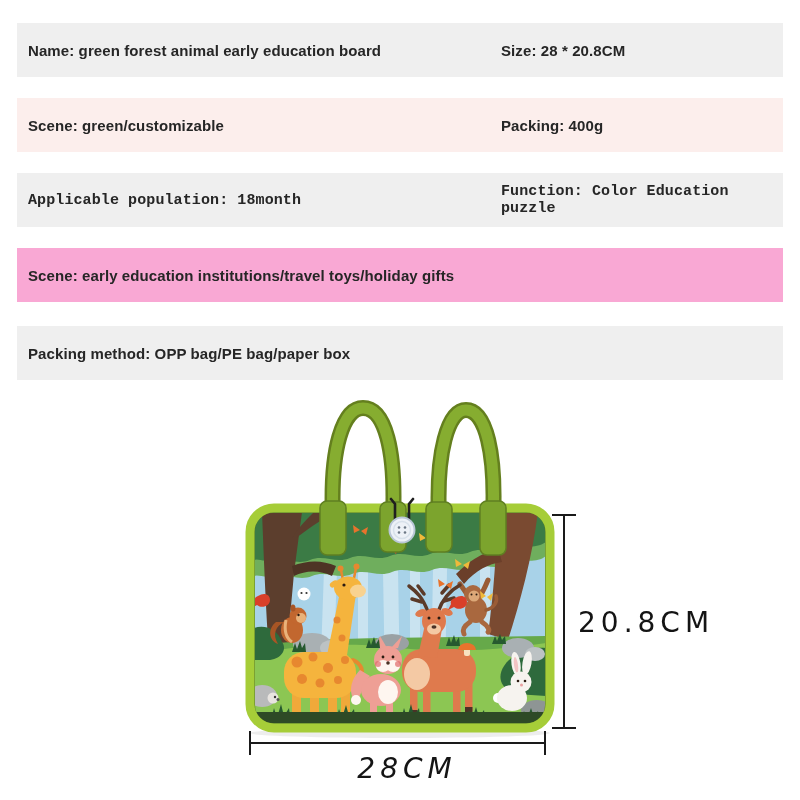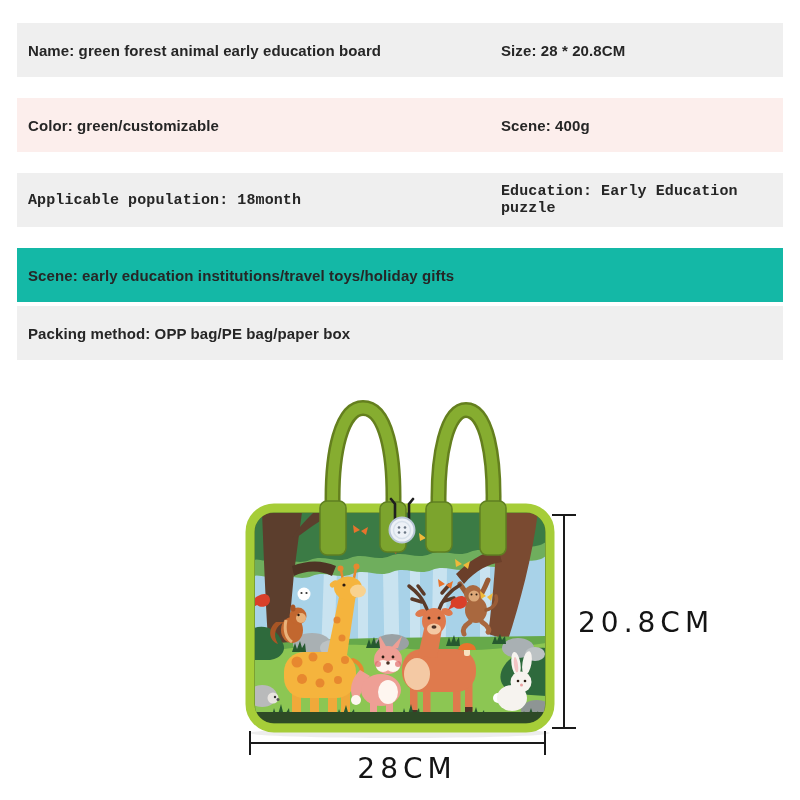--- a/index.html
+++ b/index.html
@@ -7,55 +7,55 @@
   .stage { position:relative; width:800px; height:800px; background:#ffffff; }
 
   
   .spec-row { position:absolute; left:17px; width:766px; height:54px; display:flex; align-items:center; }
   .spec-row .ltext { position:absolute; left:11px; font-size:15px; font-weight:bold; color:#262626; letter-spacing:.1px; }
   .spec-row .rtext { position:absolute; left:484px; font-size:15px; font-weight:bold; color:#262626; letter-spacing:.1px; }
   .row-0 { top:23px; }
   .row-1 { top:98px; }
   .row-2 { top:173px; }
   .row-3 { top:248px; }
-  .row-4 { top:306px; }
+  .row-4 { top:326px; }
 
   
   .photo { position:absolute; left:240px; top:398px; width:320px; height:342px; }
 
   
   .dim { position:absolute; background:#1a1a1a; }
   .dim-v-line  { left:563px; top:515px; width:2px;  height:213px; }
   .dim-v-top   { left:552px; top:514px; width:24px; height:2px; }
   .dim-v-bot   { left:552px; top:727px; width:24px; height:2px; }
   .dim-h-line  { left:250px; top:742px; width:295px; height:2px; }
   .dim-h-left  { left:249px; top:731px; width:2px;  height:24px; }
   .dim-h-right { left:544px; top:731px; width:2px;  height:24px; }
   .dim-label { position:absolute; color:#141414; font-size:28px; letter-spacing:5px; font-family:"DejaVu Sans", sans-serif; }
   .dim-label-h { left:578px; top:606px; }
-  .dim-label-w { left:317px; top:752px; width:180px; text-align:center; }
+  .dim-label-w { left:317px; top:752px; width:180px; text-align:center;font-style:italic; }
 </style>
 </head>
 <body>
 
 <div class="stage">
 
   <div class="spec-row row-0" style="background: rgb(239, 239, 239);">
     <span class="ltext">Name: green forest animal early education board</span>
     <span class="rtext">Size: 28 * 20.8CM</span>
   </div>
   <div class="spec-row row-1" style="background: rgb(252, 238, 236);">
-    <span class="ltext">Color: green/customizable</span>
-    <span class="rtext">Scene: 400g</span>
+    <span class="ltext">Scene: green/customizable</span>
+    <span class="rtext">Packing: 400g</span>
   </div>
   <div class="spec-row row-2" style="background: rgb(239, 239, 239); font-family: Liberation Mono, monospace;">
     <span class="ltext">Applicable population: 18month</span>
-    <span class="rtext">Education: Early Education puzzle</span>
-  </div>
-  <div class="spec-row row-3" style="background: #14b8a6;">
+    <span class="rtext">Function: Color Education puzzle</span>
+  </div>
+  <div class="spec-row row-3" style="background: #f9a8d4;">
     <span class="ltext">Scene: early education institutions/travel toys/holiday gifts</span>
   </div>
   <div class="spec-row row-4" style="background: rgb(239, 239, 239);">
     <span class="ltext">Packing method: OPP bag/PE bag/paper box</span>
   </div>
 
   <div class="photo">
     <svg width="320" height="342" viewBox="0 0 320 342">
       <defs>
         <clipPath id="artClip">

